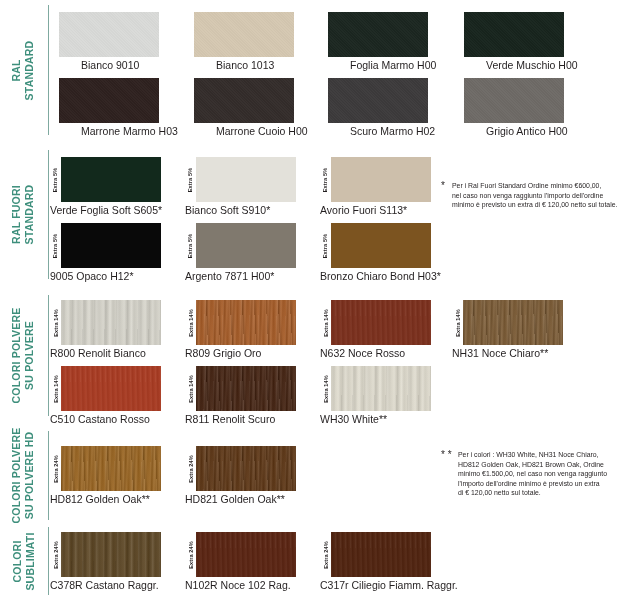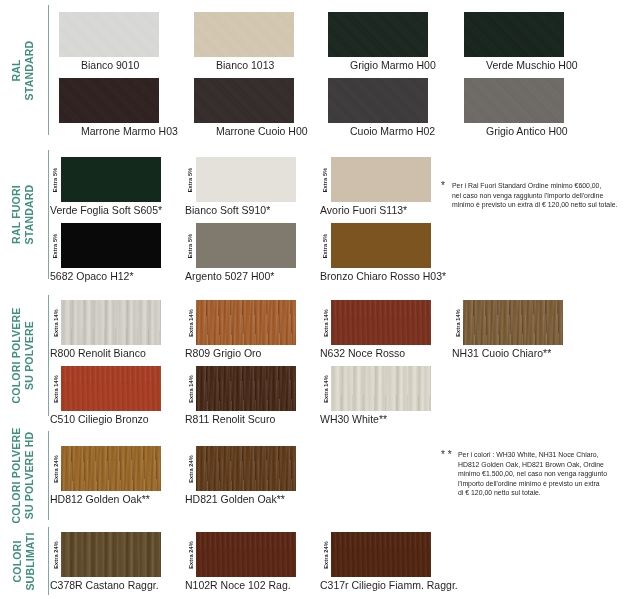--- a/index.html
+++ b/index.html
@@ -176,38 +176,38 @@
       <div class="swatch noise" id="s0-0" style="background-color: rgb(217, 218, 216);"></div>
       <div class="caption">Bianco 9010</div>
     </div>
     <div class="cell no-tag" style="left:194px;top:10px;">
 
       <div class="swatch noise" id="s0-1" style="background-color: rgb(213, 200, 177);"></div>
       <div class="caption">Bianco 1013</div>
     </div>
     <div class="cell no-tag" style="left:328px;top:10px;">
       <div class="swatch noise" id="s0-2" style="background-color: rgb(27, 38, 32);"></div>
-      <div class="caption">Grigio Marmo H00</div>
+      <div class="caption">Foglia Marmo H00</div>
     </div>
     <div class="cell no-tag" style="left:464px;top:10px;">
       <div class="swatch noise" id="s0-3" style="background-color: rgb(23, 36, 29);"></div>
       <div class="caption">Verde Muschio H00</div>
     </div>
 
     <div class="cell no-tag" style="left:59px;top:76px;">
       <div class="swatch noise" id="s0-4" style="background-color: rgb(46, 33, 31);"></div>
       <div class="caption">Marrone Marmo H03</div>
     </div>
     <div class="cell no-tag" style="left:194px;top:76px;">
       <div class="swatch noise" id="s0-5" style="background-color: rgb(51, 44, 42);"></div>
       <div class="caption">Marrone Cuoio H00</div>
     </div>
     <div class="cell no-tag" style="left:328px;top:76px;">
       <div class="swatch noise" id="s0-6" style="background-color: rgb(60, 58, 59);"></div>
-      <div class="caption">Cuoio Marmo H02</div>
+      <div class="caption">Scuro Marmo H02</div>
     </div>
     <div class="cell no-tag" style="left:464px;top:76px;">
       <div class="swatch noise" id="s0-7" style="background-color: rgb(110, 106, 102);"></div>
       <div class="caption">Grigio Antico H00</div>
     </div>
   </div>
 
   <div class="section" style="top:147px;height:135px;width:638px;">
     <div class="section-label">
       <div class="rot">
@@ -237,35 +237,35 @@
         </div>
       <div class="swatch" id="s1-2" style="background-color: rgb(205, 191, 171);"></div>
       <div class="caption">Avorio Fuori S113*</div>
     </div>
 
     <div class="cell" style="left:50px;top:76px;">
       <div class="extra-tag">
           <span>Extra 5%</span>
         </div>
       <div class="swatch" id="s1-3" style="background-color: rgb(9, 9, 9);"></div>
-      <div class="caption">5682 Opaco H12*</div>
+      <div class="caption">9005 Opaco H12*</div>
     </div>
     <div class="cell" style="left:185px;top:76px;">
       <div class="extra-tag">
           <span>Extra 5%</span>
         </div>
       <div class="swatch" id="s1-4" style="background-color: rgb(128, 121, 110);"></div>
-      <div class="caption">Argento 5027 H00*</div>
+      <div class="caption">Argento 7871 H00*</div>
     </div>
     <div class="cell" style="left:320px;top:76px;">
       <div class="extra-tag">
           <span>Extra 5%</span>
         </div>
       <div class="swatch" id="s1-5" style="background-color: rgb(124, 84, 32);"></div>
-      <div class="caption">Bronzo Chiaro Rosso H03*</div>
+      <div class="caption">Bronzo Chiaro Bond H03*</div>
     </div>
 
     <div class="note" style="left:441px;top:34px;width:195px;">
       <span class="star">*</span>
       <span class="note-body">
         <span class="nline">Per i Ral Fuori Standard Ordine minimo €600,00,</span>
         <span class="nline">nel caso non venga raggiunto l'importo dell'ordine</span>
         <span class="nline">minimo è previsto un extra di € 120,00 netto sul totale.</span>
       </span>
     </div>
@@ -299,29 +299,29 @@
           <span>Extra 14%</span>
         </div>
       <div class="swatch grain-fine" id="s2-2" style="background-color: rgb(123, 47, 28);"></div>
       <div class="caption">N632 Noce Rosso</div>
     </div>
     <div class="cell" style="left:452px;top:8px;">
       <div class="extra-tag">
           <span>Extra 14%</span>
         </div>
       <div class="swatch grain-h" id="s2-3" style="background-color: rgb(123, 90, 51);"></div>
-      <div class="caption">NH31 Cuoio Chiaro**</div>
+      <div class="caption">NH31 Noce Chiaro**</div>
     </div>
 
     <div class="cell" style="left:50px;top:74px;">
       <div class="extra-tag">
           <span>Extra 14%</span>
         </div>
       <div class="swatch grain-fine" id="s2-4" style="background-color: rgb(169, 59, 34);"></div>
-      <div class="caption">C510 Ciliegio Bronzo</div>
+      <div class="caption">C510 Castano Rosso</div>
     </div>
     <div class="cell" style="left:185px;top:74px;">
       <div class="extra-tag">
           <span>Extra 14%</span>
         </div>
       <div class="swatch grain-h" id="s2-5" style="background-color: rgb(67, 33, 15);"></div>
       <div class="caption">R811 Renolit Scuro</div>
     </div>
     <div class="cell" style="left:320px;top:74px;">
       <div class="extra-tag">

